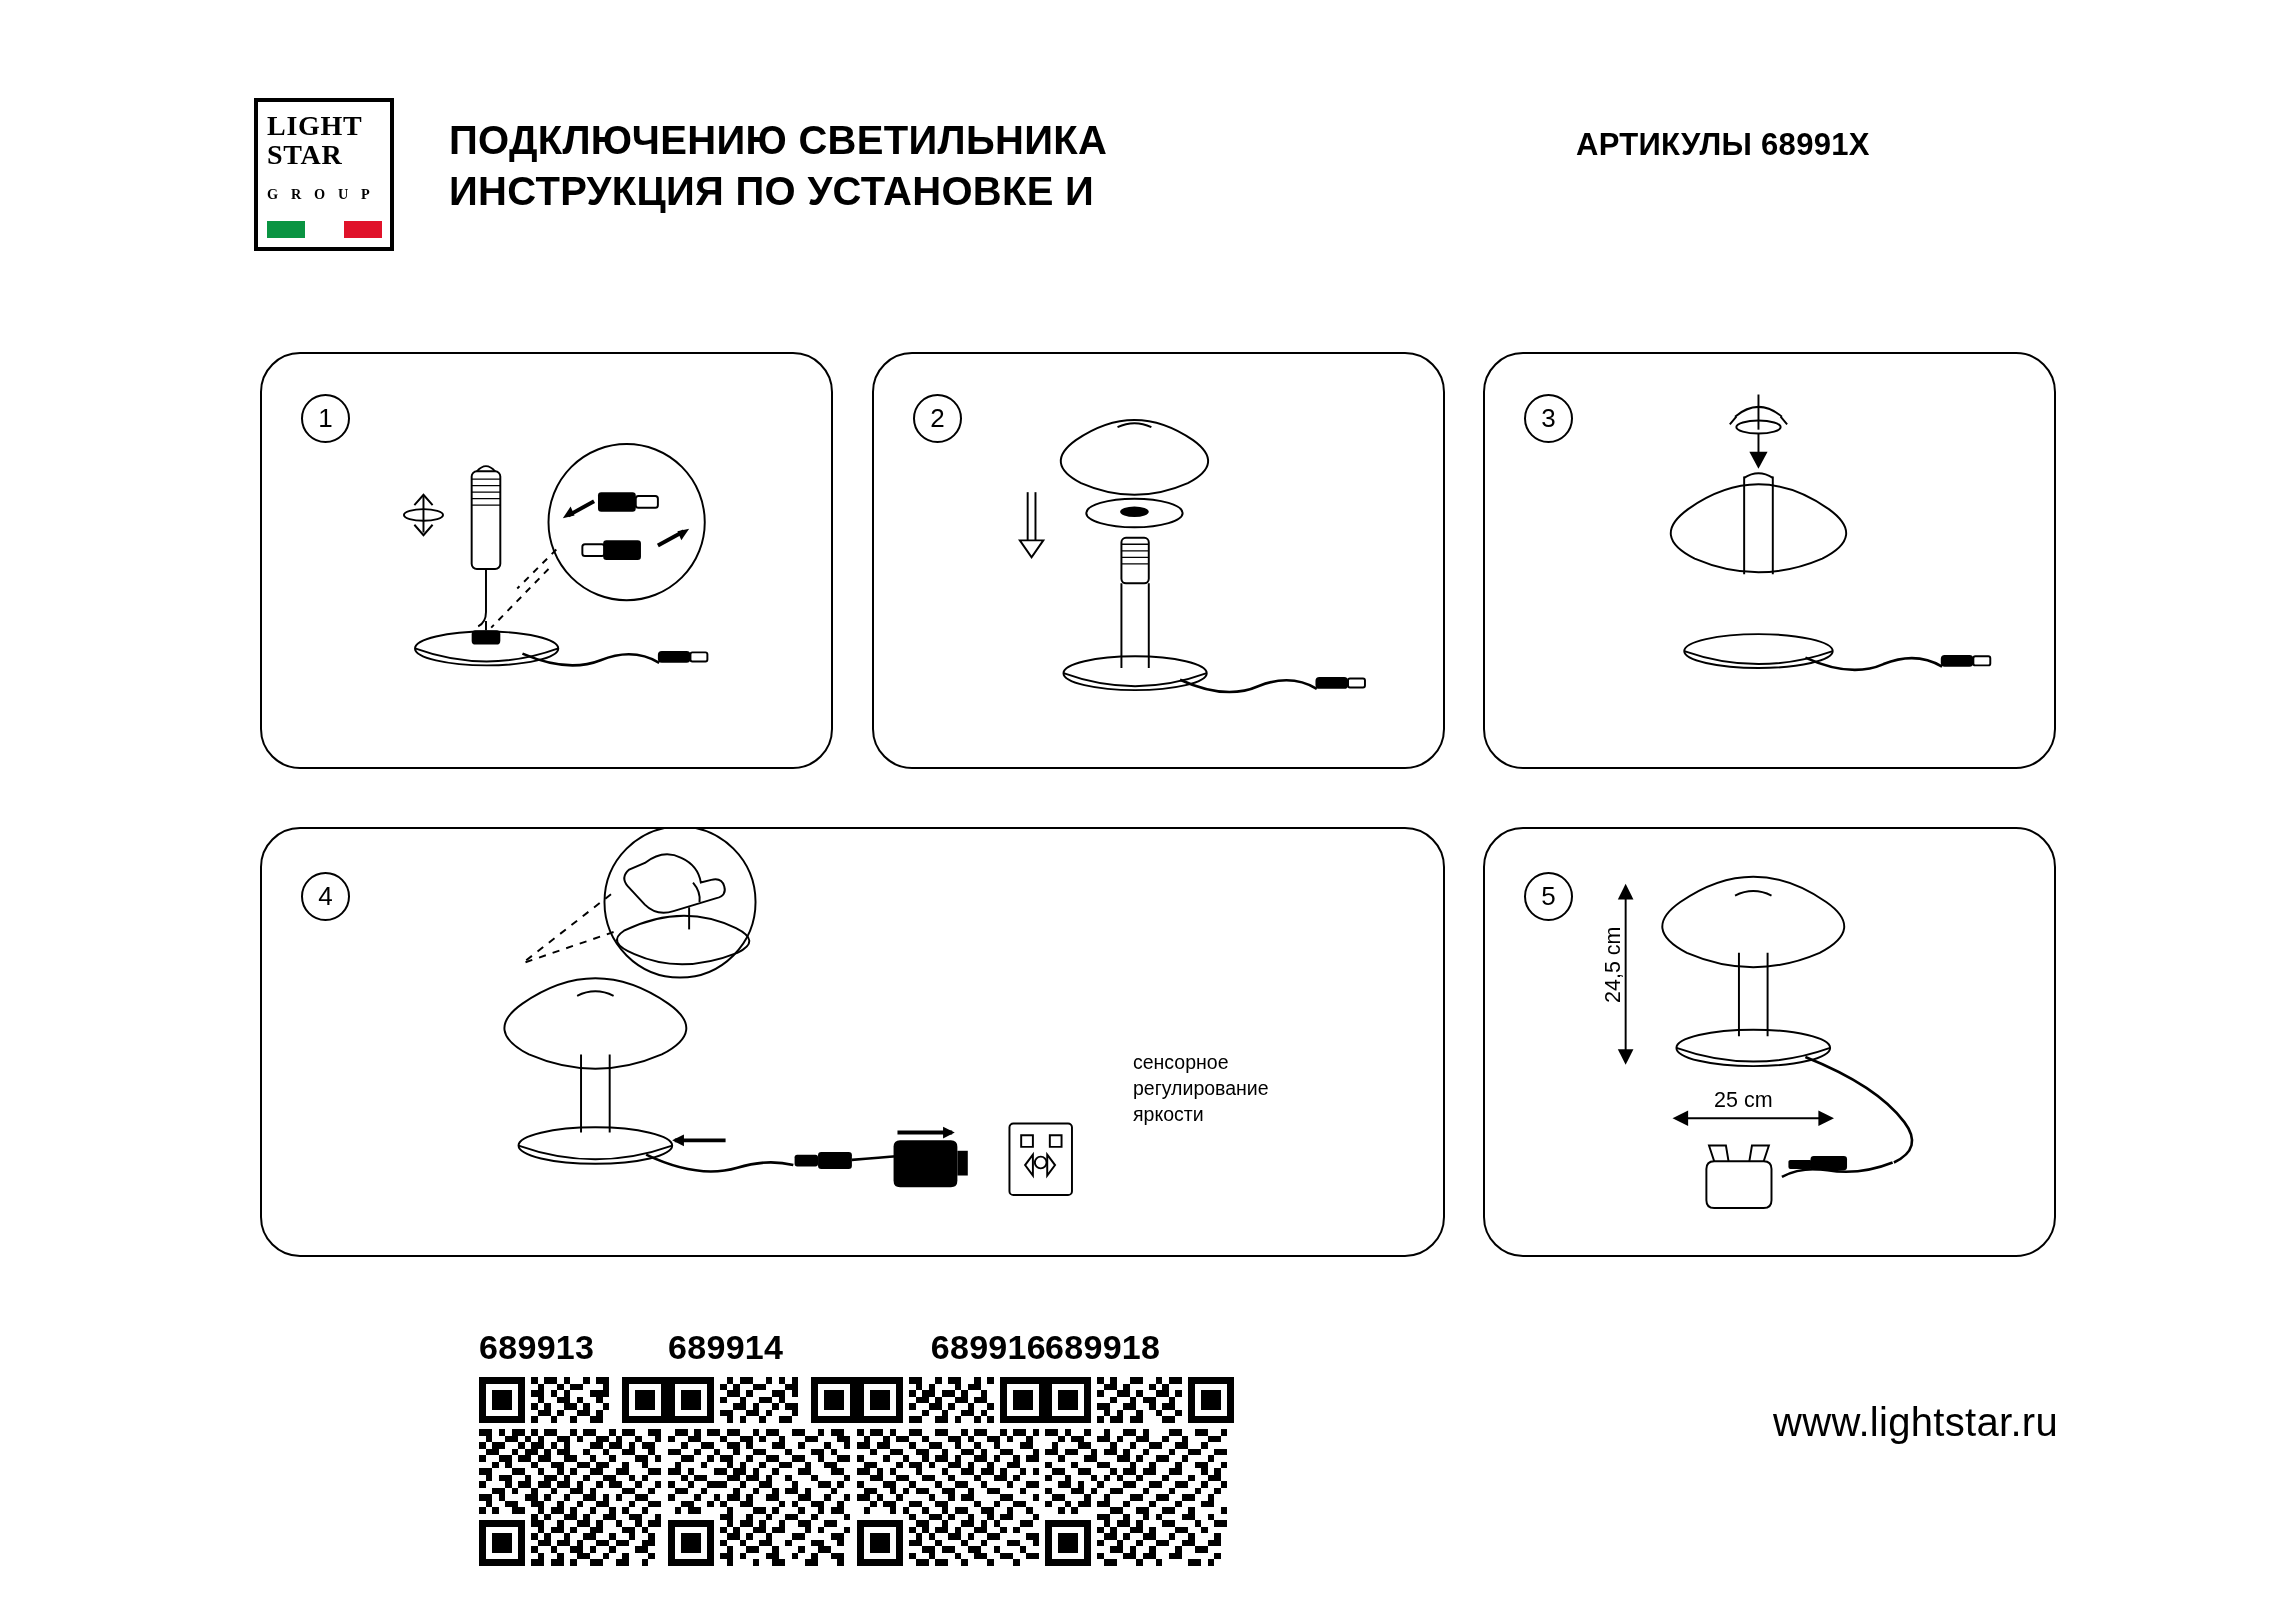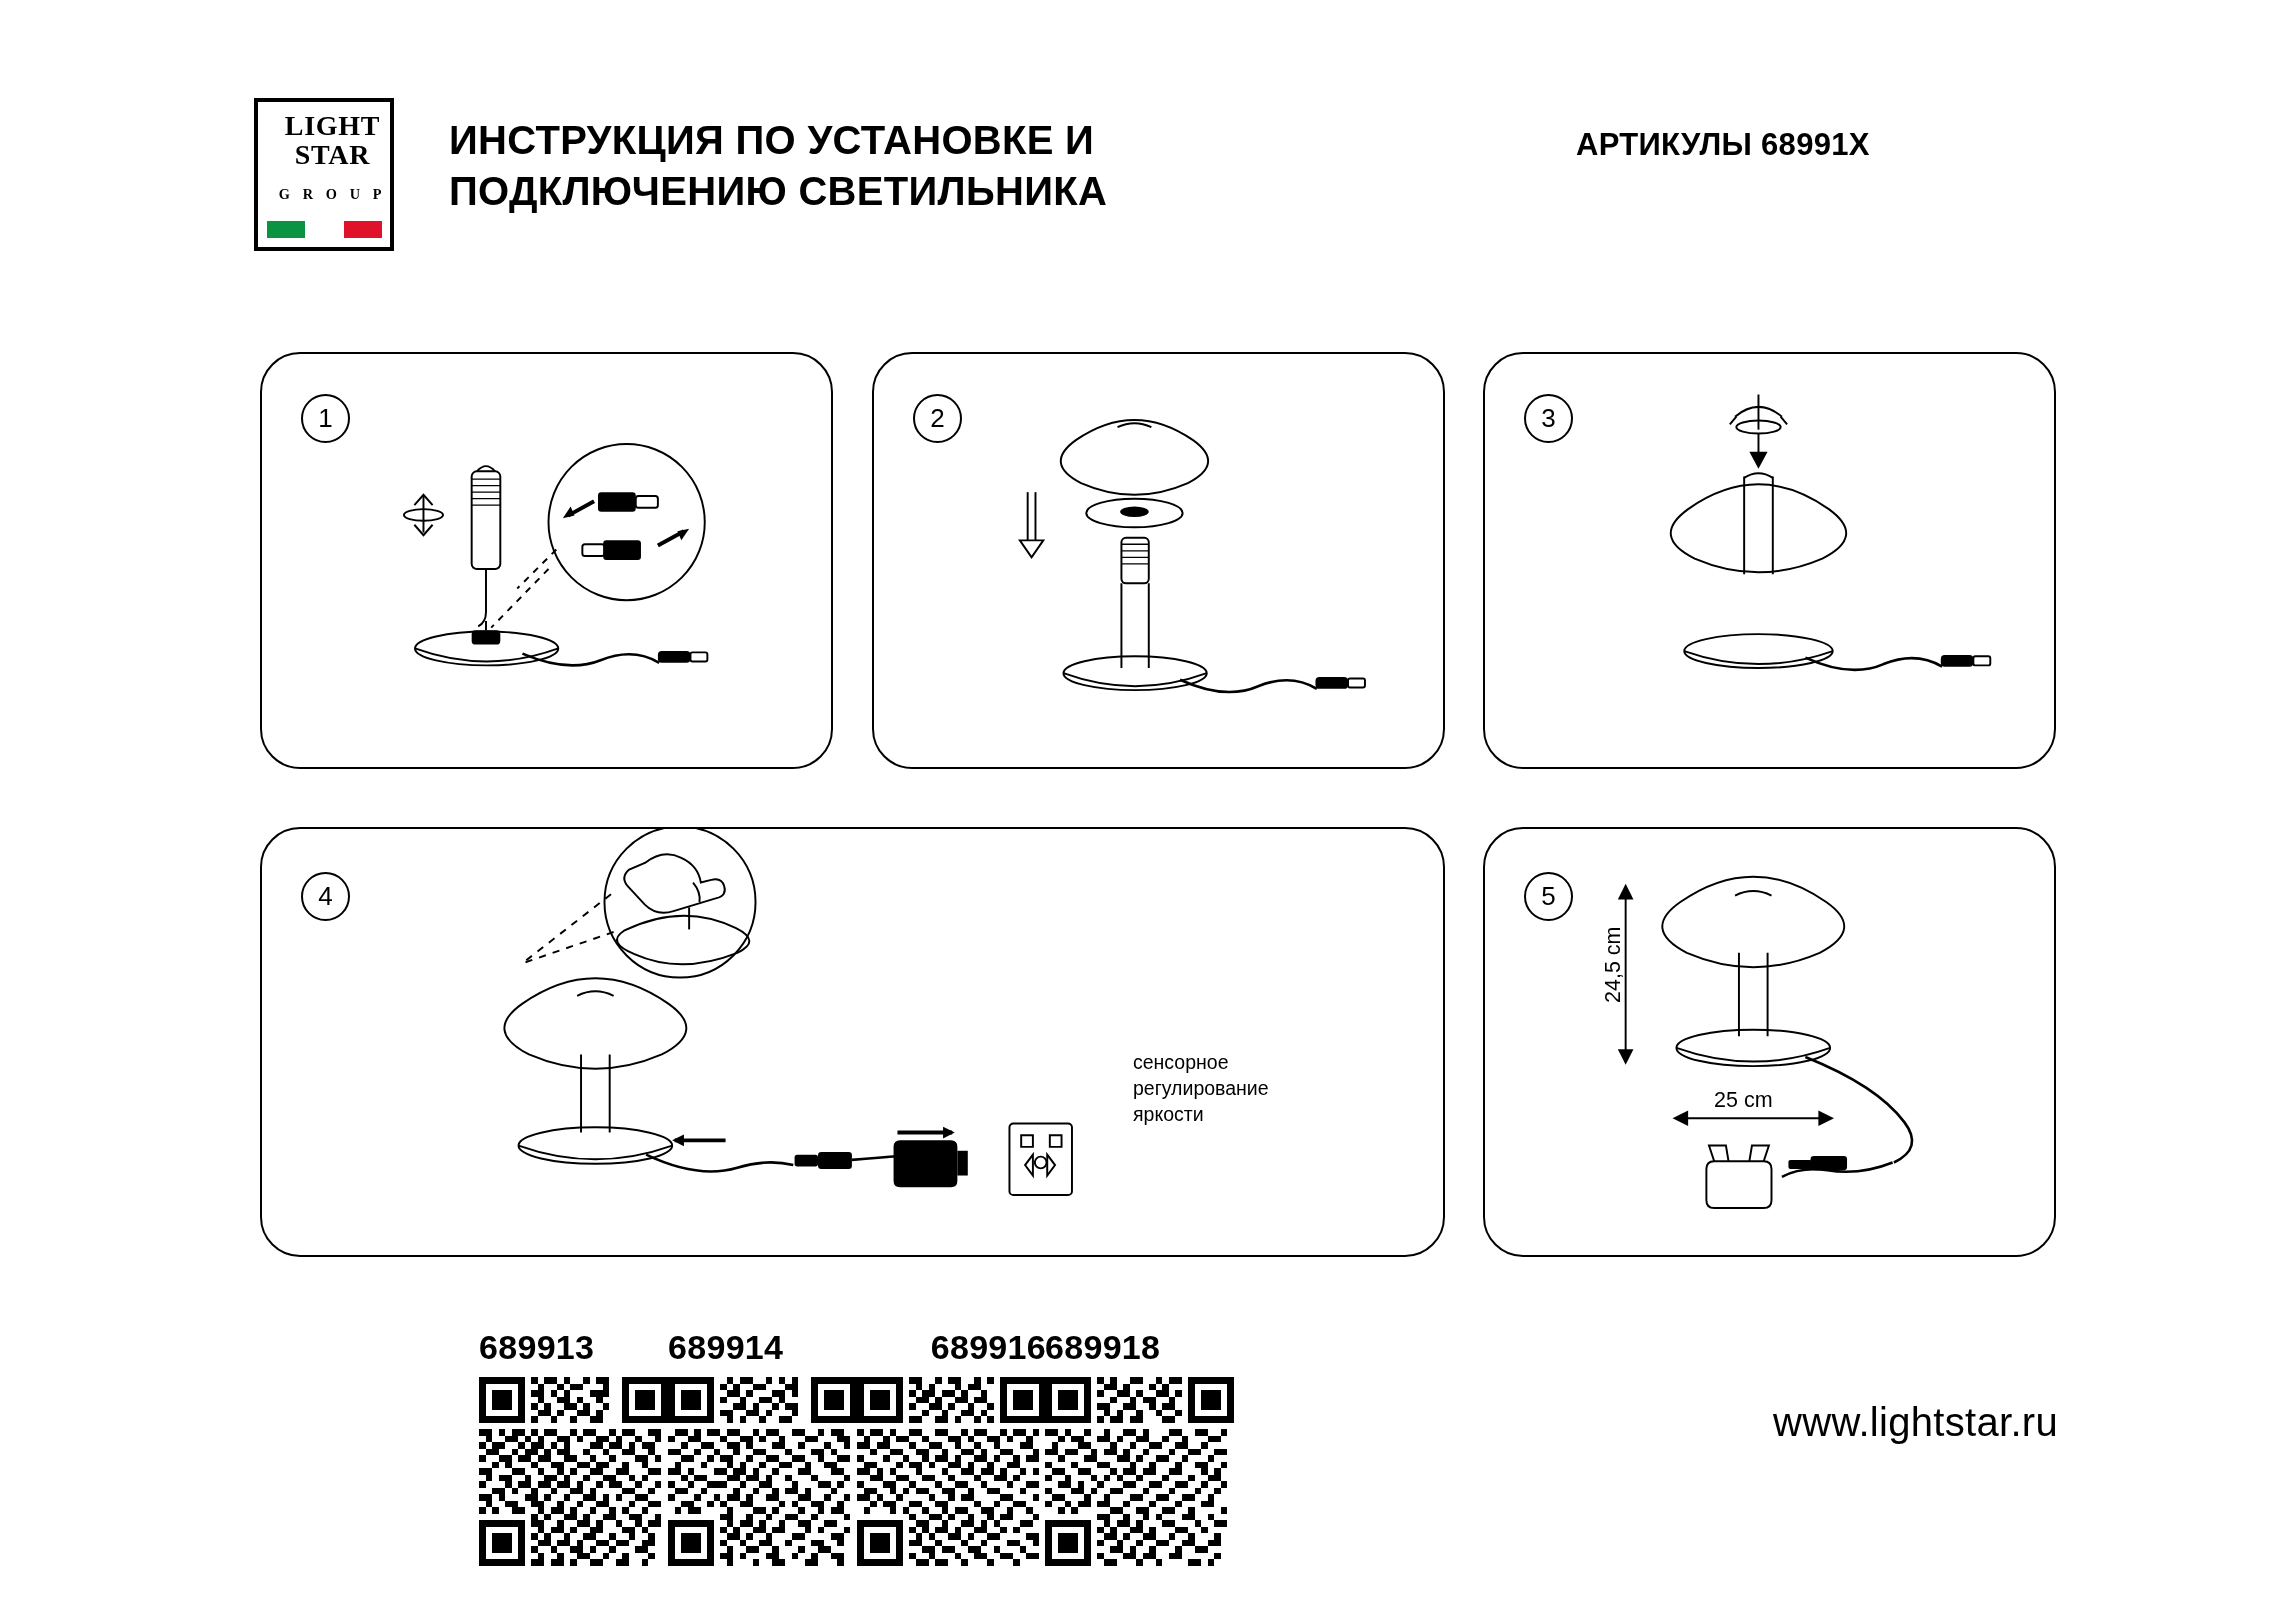--- a/index.html
+++ b/index.html
@@ -11,22 +11,21 @@
     overflow:hidden;
   }
   .sheet{position:absolute;inset:0;}
 
   
   .header{position:absolute;left:254px;top:98px;width:1797px;height:169px;}
   .logo{
     position:absolute;left:0;top:0;width:140px;height:153px;
     border:4.6px solid #000;box-sizing:border-box;
     display:flex;flex-direction:column;justify-content:flex-start;
-    padding:9px 0 0 17px;
-    text-align:center;
+    padding:9px 0 0 9px;
   }
   .logo-line{
     font-family:"Liberation Serif", serif;
     font-weight:700;font-size:28px;line-height:29px;letter-spacing:0.7px;
   }
   .logo-line.small{font-size:14.3px;letter-spacing:4.6px;margin-top:11px;}
   .flag{position:absolute;left:9px;bottom:9px;width:115px;height:17px;display:flex;}
   .flag i{flex:1;display:block;}
   .flag .g{background:#0a9442;}
   .flag .w{background:#ffffff;}
@@ -89,22 +88,22 @@
       <div class="logo-line">STAR</div>
       <div class="logo-line small">G R O U P</div>
       <div class="flag">
         <i class="g"></i>
           <i class="w"></i>
           <i class="r"></i>
       </div>
     </div>
 
     <div class="title">
+      <div>ПОДКЛЮЧЕНИЮ СВЕТИЛЬНИКА</div>
       <div>ИНСТРУКЦИЯ ПО УСТАНОВКЕ И</div>
-      <div>ПОДКЛЮЧЕНИЮ СВЕТИЛЬНИКА</div>
     </div>
 
     <div class="series">
       <div>АРТИКУЛЫ 68991X</div>
     </div>
   </div>
 
   <div class="panel p1">
     <div class="step-num" style="left:39px;top:40px;">1</div>
 

